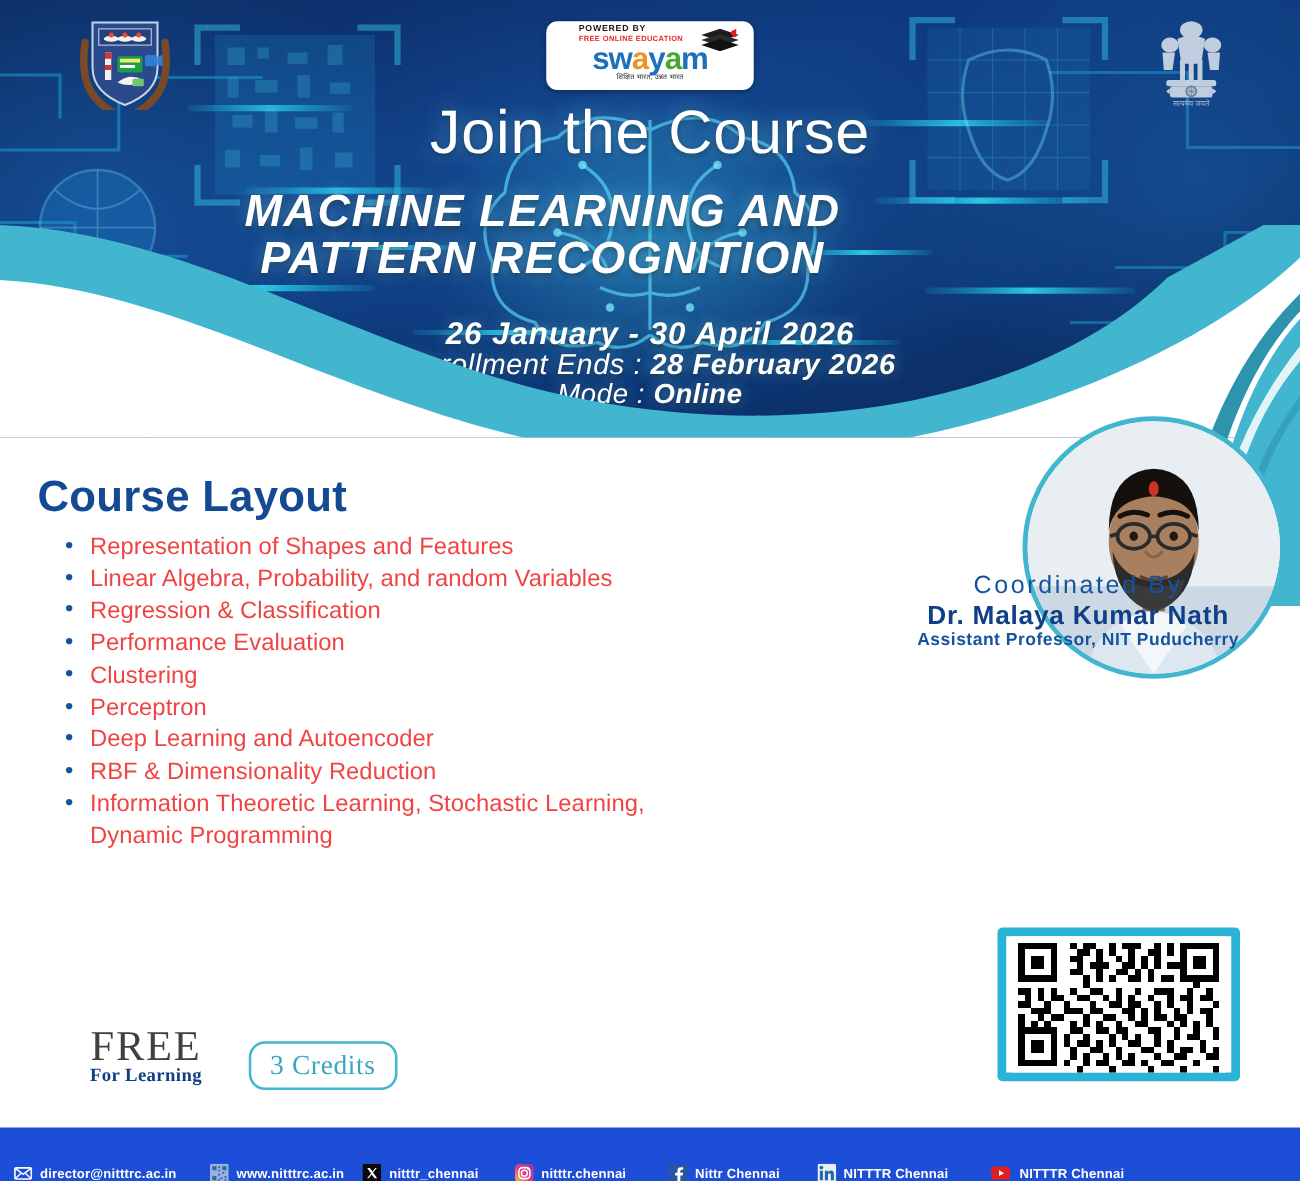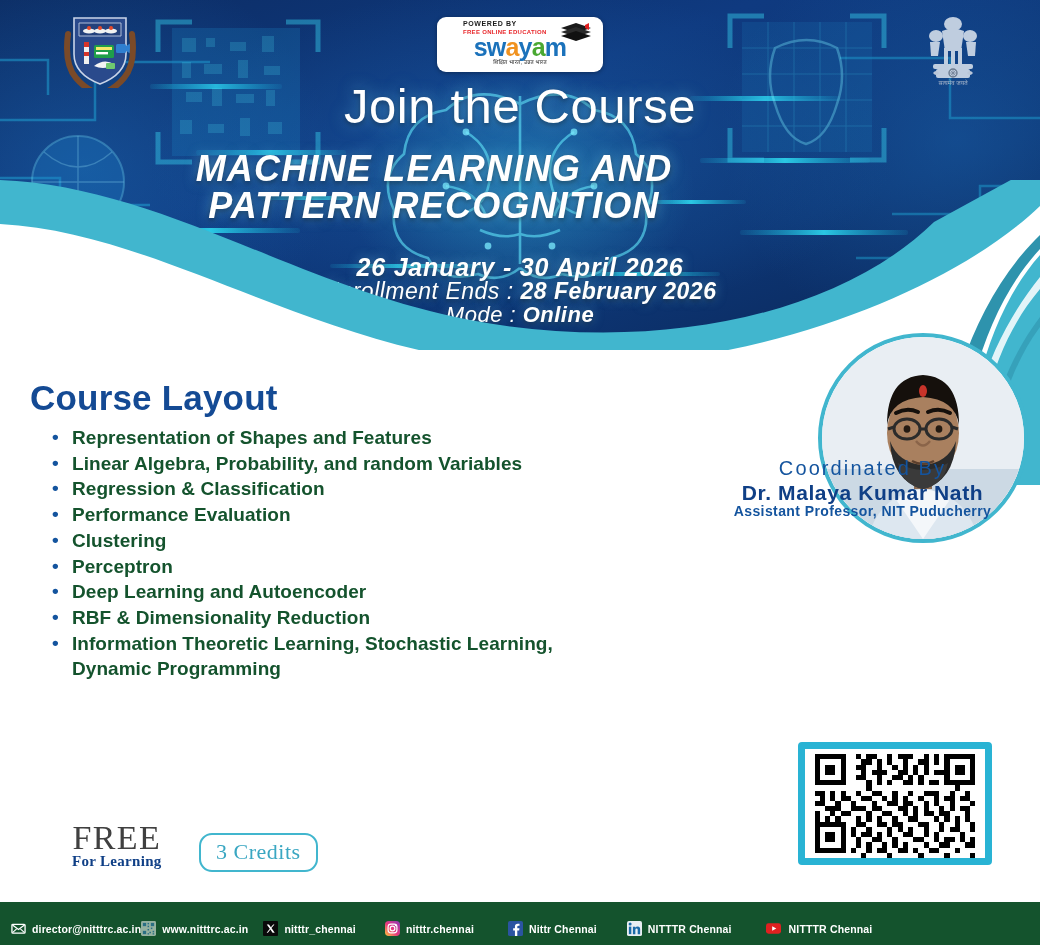--- a/index.html
+++ b/index.html
@@ -95,21 +95,21 @@
     position:absolute; left:30px; top:378px;
     font-size:35px; font-weight:bold; color:#144a94;
     letter-spacing:.2px;
   }
   .bullets {
     position:absolute; left:44px; top:425px; width:680px;
     list-style:none;
   }
   .bullets li {
     position:relative;
-    font-size:19px; font-weight:bold; color:#14532d;
+    font-size:19px; font-weight:normal; color:#ef4444;
     line-height:25.7px; padding-left:28px; letter-spacing:.05px;
   }
   .bullets li::before {
     content:"\2022"; position:absolute; left:8px; top:-1px;
     font-size:19px; color:#14549e;
   }
   .bullets li .cont { display:block; }
 
   
   .photo-wrap {
@@ -159,30 +159,30 @@
   
   .qr-box {
     position:absolute; left:798px; top:742px; width:194px; height:123px;
     background:#ffffff; border:7px solid #29b3d4; border-radius:4px;
   }
   .qr-svg { display:block; width:100%; height:100%; }
 
   
   .footer {
     position:absolute; left:0; top:902px; width:1040px; height:43px;
-    background:#14532d;
-    display:flex; align-items:flex-start; padding-top:19px;
+    background:#1d4ed8;
+    display:flex; align-items:flex-start; padding-top:29px;
   }
   .fitem {
     display:flex; align-items:center; gap:6px;
     color:#ffffff; font-size:10.5px; font-weight:bold;
     letter-spacing:.15px; white-space:nowrap;
   }
   .fico { width:15px; height:15px; flex:0 0 15px; display:block; }
-  .f0 { margin-left:11px; } .f1 { }
+  .f0 { margin-left:11px; } .f1 { margin-left:27px; }
   .f2 { margin-left:15px; } .f3 { margin-left:29px; }
   .f4 { margin-left:34px; } .f5 { margin-left:30px; }
   .f6 { margin-left:32px; }
 </style>
 </head>
 <body>
 
 <div id="poster">
 
   <div class="hero">

